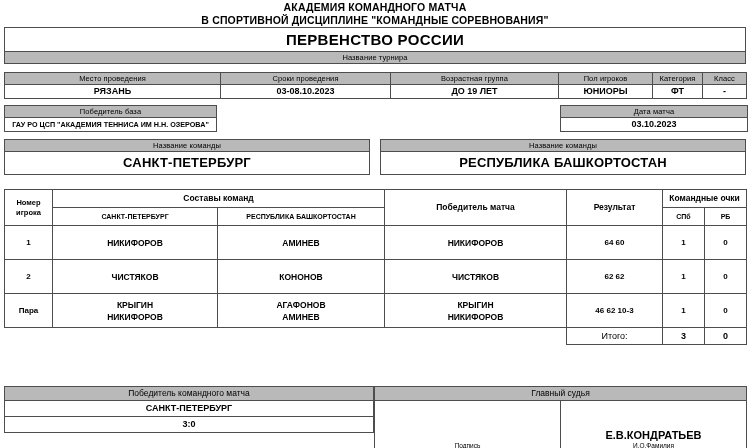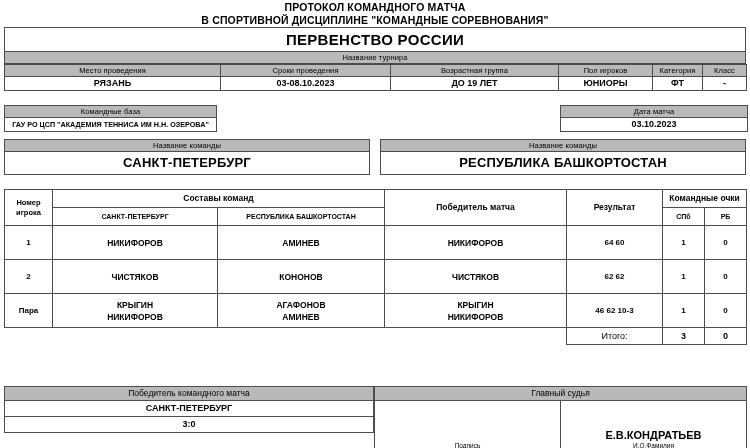--- a/index.html
+++ b/index.html
@@ -62,21 +62,21 @@
   #tournament-wrap .tbl { width: 742px; }
   #tournament-name {
     font-size: 15px;
     font-weight: bold;
     height: 23px;
     line-height: 23px;
     letter-spacing: .3px;
   }
 
   
-  #info-wrap { position: absolute; left: 4px; top: 64px; width: 742px; }
+  #info-wrap { position: absolute; left: 4px; top: 72px; width: 742px; }
   #info-wrap .tbl { width: 742px; }
 
   
   #base-wrap { position: absolute; left: 4px; top: 105px; width: 213px; }
   #base-wrap .tbl { width: 213px; }
   #base-name {
     font-size: 7.2px;
     font-weight: bold;
     height: 13px;
     line-height: 13px;
@@ -181,21 +181,21 @@
     font-size: 6.5px;
     font-weight: normal;
     padding-bottom: 3px;
   }
   .stack { display: flex; flex-direction: column; justify-content: flex-end; height: 100%; }
 </style>
 </head>
 <body>
 
 <div id="title-block">
-  <div class="line line1">ПРОТОКОЛ КОМАНДНОГО МАТЧА</div>
+  <div class="line line1">АКАДЕМИЯ КОМАНДНОГО МАТЧА</div>
   <div class="line">В СПОРТИВНОЙ ДИСЦИПЛИНЕ "КОМАНДНЫЕ СОРЕВНОВАНИЯ"</div>
 </div>
 
 <div id="tournament-wrap">
   <table class="tbl">
     <tbody>
         <tr>
       <td id="tournament-name">ПЕРВЕНСТВО РОССИИ</td>
     </tr>
     <tr>
@@ -233,21 +233,21 @@
       <td class="val">-</td>
     </tr>
   </tbody>
     </table>
 </div>
 
 <div id="base-wrap">
   <table class="tbl">
     <tbody>
         <tr>
-      <td class="hdr">Командные база</td>
+      <td class="hdr">Победитель база</td>
     </tr>
     <tr>
       <td id="base-name">ГАУ РО ЦСП "АКАДЕМИЯ ТЕННИСА ИМ Н.Н. ОЗЕРОВА"</td>
     </tr>
   </tbody>
     </table>
 </div>
 
 <div id="date-wrap">
   <table class="tbl">

